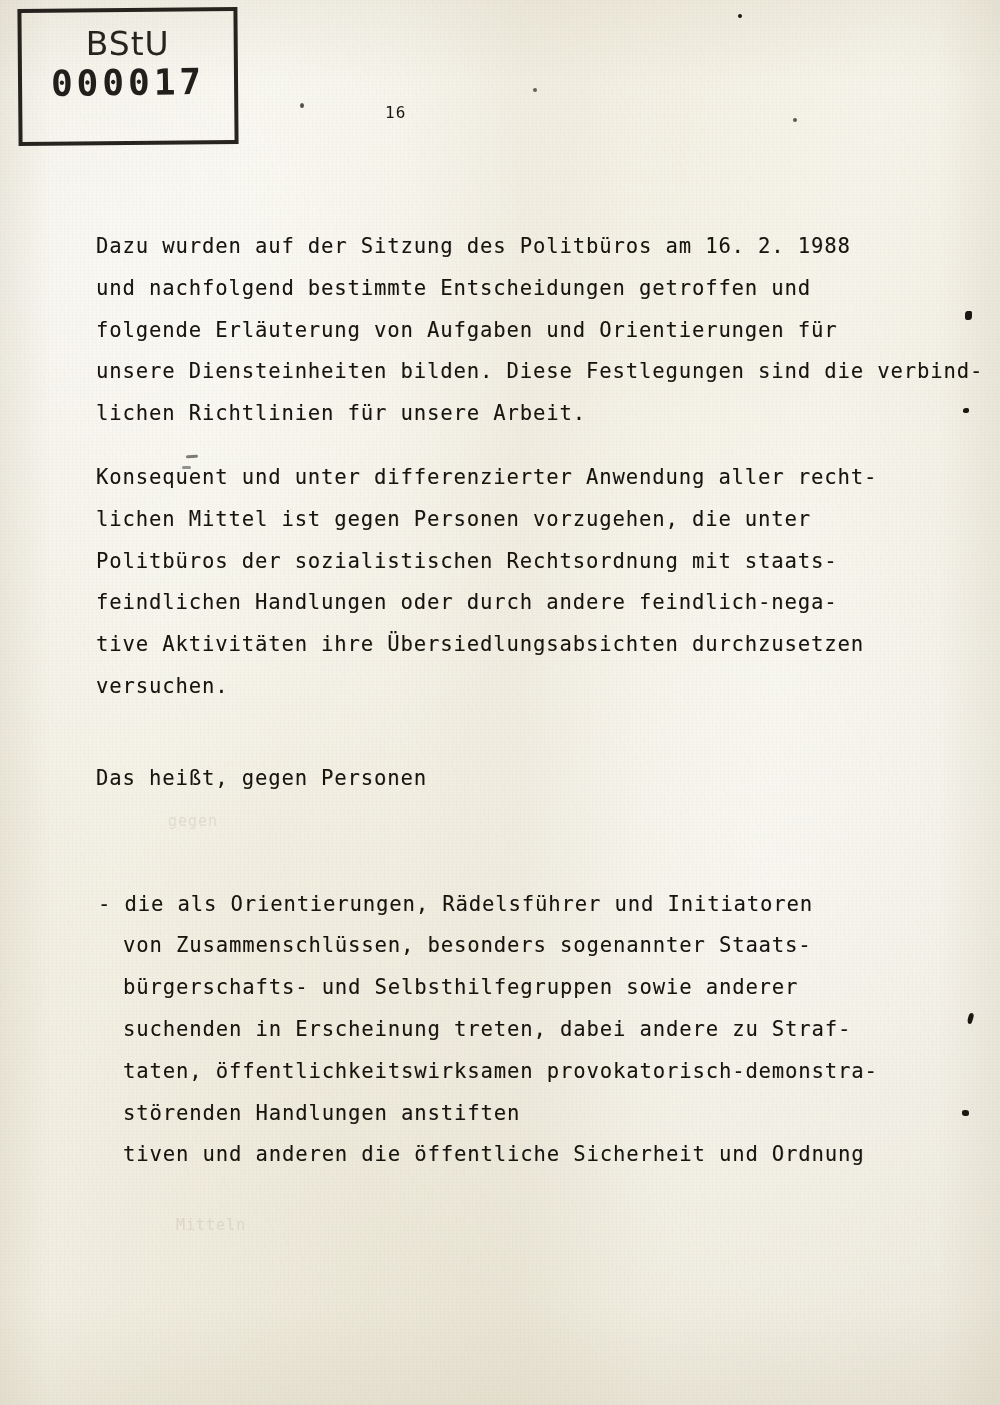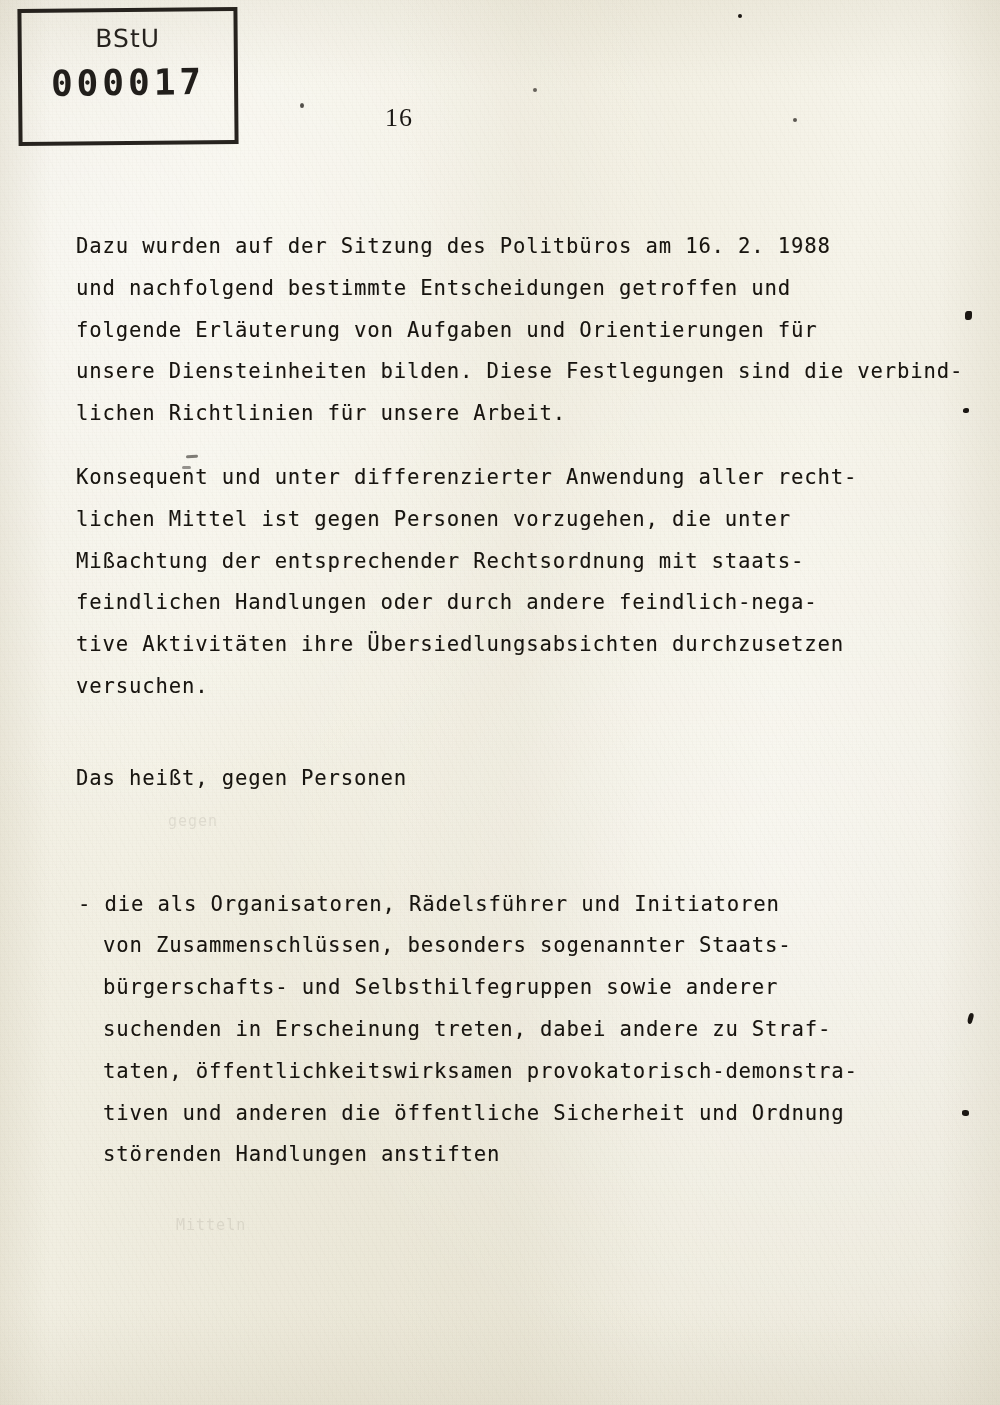--- a/index.html
+++ b/index.html
@@ -82,21 +82,21 @@
     transform: rotate(-0.5deg);
     opacity: 0.92;
   }
   #stamp-label {
     position: absolute;
     left: 0;
     right: 0;
     top: 12px;
     text-align: center;
     font-family: "DejaVu Sans", "Liberation Sans", sans-serif;
-    font-size: 25px;
+    font-size: 33px;
     letter-spacing: 1px;
     color: #16120e;
     transform: rotate(0.4deg);
   }
   #stamp-number {
     position: absolute;
     left: 0;
     right: 0;
     top: 50px;
     text-align: center;
@@ -106,30 +106,29 @@
     letter-spacing: 4px;
     color: #100d0a;
     transform: rotate(-0.3deg);
   }
 
   
   #page-number {
     position: absolute;
     left: 385px;
     top: 103px;
-    font-size: 26px;
+    font-size: 16px;
     letter-spacing: 1px;
     color: #1a1714;
-    font-family: Liberation Serif, serif;
   }
 
   
   #body-text {
     position: absolute;
-    left: 76px;
+    left: 96px;
     top: 226px;
     width: 800px;
   }
 
   .block { margin: 0; }
 
   .line {
     height: 41.8px;
     font-size: 20.5px;
     line-height: 41.8px;
@@ -194,39 +193,39 @@
         <div class="line">Dazu wurden auf der Sitzung des Politbüros am 16. 2. 1988</div>
         <div class="line">und nachfolgend bestimmte Entscheidungen getroffen und</div>
         <div class="line">folgende Erläuterung von Aufgaben und Orientierungen für</div>
         <div class="line">unsere Diensteinheiten bilden. Diese Festlegungen sind die verbind-</div>
         <div class="line">lichen Richtlinien für unsere Arbeit.</div>
       </div>
       <div class="spacer-sm"></div>
       <div class="block">
         <div class="line">Konsequent und unter differenzierter Anwendung aller recht-</div>
         <div class="line">lichen Mittel ist gegen Personen vorzugehen, die unter</div>
-        <div class="line">Mißachtung der entsprechender Rechtsordnung mit staats-</div>
+        <div class="line">Politbüros der sozialistischen Rechtsordnung mit staats-</div>
         <div class="line">feindlichen Handlungen oder durch andere feindlich-nega-</div>
         <div class="line">tive Aktivitäten ihre Übersiedlungsabsichten durchzusetzen</div>
         <div class="line">versuchen.</div>
       </div>
       <div class="spacer-lg"></div>
       <div class="block">
         <div class="line">Das heißt, gegen Personen</div>
       </div>
       <div class="spacer-md"></div>
       <div class="spacer-md"></div>
       <div class="block">
-        <div class="line indent-bullet">- die als Organisatoren, Rädelsführer und Initiatoren</div>
+        <div class="line indent-bullet">- die als Orientierungen, Rädelsführer und Initiatoren</div>
         <div class="line indent-cont">von Zusammenschlüssen, besonders sogenannter Staats-</div>
         <div class="line indent-cont">bürgerschafts- und Selbsthilfegruppen sowie anderer</div>
         <div class="line indent-cont">suchenden in Erscheinung treten, dabei andere zu Straf-</div>
         <div class="line indent-cont">taten, öffentlichkeitswirksamen provokatorisch-demonstra-</div>
+        <div class="line indent-cont">störenden Handlungen anstiften</div>
         <div class="line indent-cont">tiven und anderen die öffentliche Sicherheit und Ordnung</div>
-        <div class="line indent-cont">störenden Handlungen anstiften</div>
       </div>
     </div>
 
   <div class="speck s1"></div>
   <div class="speck s2"></div>
   <div class="speck s3"></div>
   <div class="speck s4"></div>
   <div class="speck s5"></div>
   <div class="speck s6"></div>
   <div class="speck s7"></div>

